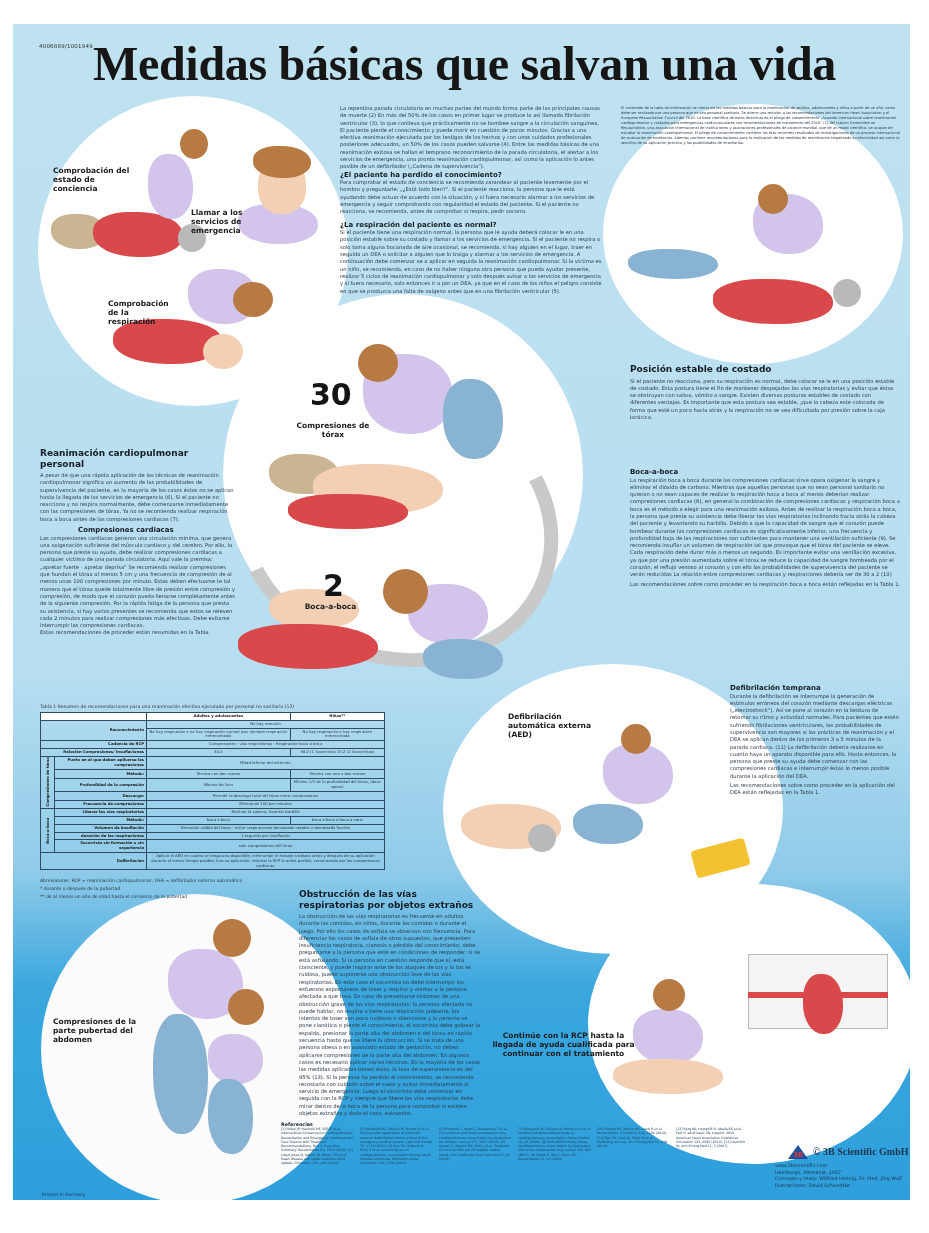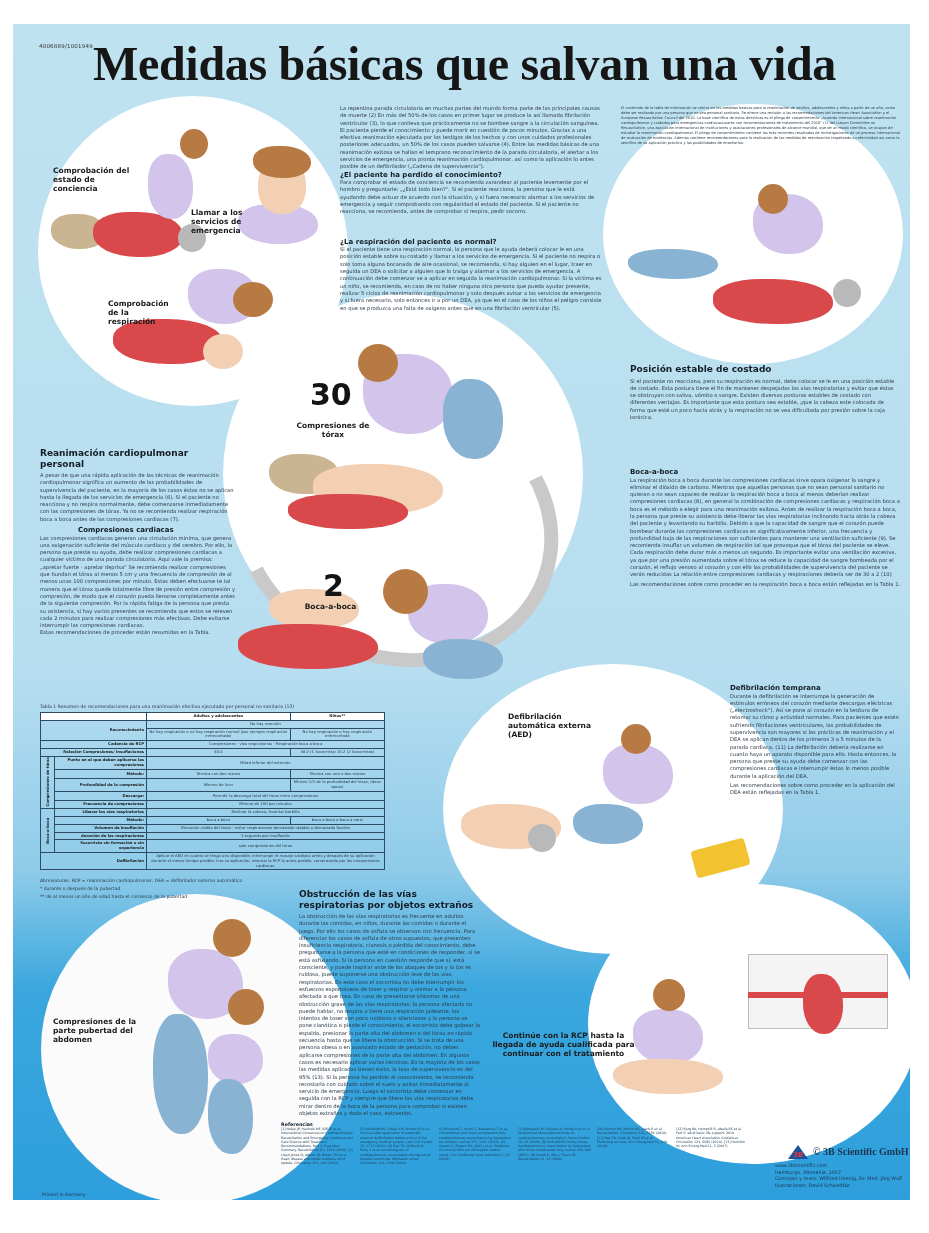--- a/index.html
+++ b/index.html
@@ -168,21 +168,21 @@
     <div class="fig hair" style="left:640px;top:955px;width:32px;height:32px;border-radius:50%;"></div>
     <div class="fig skin" style="left:600px;top:1035px;width:110px;height:35px;"></div>
     <div class="fig red" style="left:790px;top:950px;width:40px;height:60px;"></div>
   </div>
   <div class="label center" style="left:478px;top:1007px;width:145px;">Continúe con la RCP hasta la llegada de ayuda cualificada para continuar con el tratamiento</div>
 
   <div class="block" style="left:327px;top:81px;width:262px;">
     <p class="p">La repentina parada circulatoria en muchas partes del mundo forma parte de las principales causas de muerte (2) En más del 50% de los casos en primer lugar se produce la así llamada fibrilación ventricular (3), lo que conlleva que prácticamente no se bombee sangre a la circulación sanguínea. El paciente pierde el conocimiento y puede morir en cuestión de pocos minutos. Gracias a una efectiva reanimación ejecutada por los testigos de los hechos y con unos cuidados profesionales posteriores adecuados, un 50% de los casos pueden salvarse (4). Entre las medidas básicas de una reanimación exitosa se hallan el temprano reconocimiento de la parada circulatoria, el alertar a los servicios de emergencia, una pronta reanimación cardiopulmonar, así como la aplicación lo antes posible de un defibrilador („Cadena de supervivencia“).</p>
     <div class="h3">¿El paciente ha perdido el conocimiento?</div>
     <p class="p">Para comprobar el estado de conciencia se recomienda zarandear al paciente levemente por el hombro y preguntarle: „¿Está todo bien?“. Si el paciente reacciona, la persona que le está ayudando debe actuar de acuerdo con la situación, y si fuera necesario alarmar a los servicios de emergencia y seguir comprobando con regularidad el estado del paciente. Si el paciente no reacciona, se recomienda, antes de comprobar si respira, pedir socorro.</p>
-    <div class="h3" style="margin-top:22px;">¿La respiración del paciente es normal?</div>
+    <div class="h3" style="margin-top:5px;">¿La respiración del paciente es normal?</div>
     <p class="p">Si el paciente tiene una respiración normal, la persona que le ayuda deberá colocar le en una posición estable sobre su costado y llamar a los servicios de emergencia. Si el paciente no respira o solo toma alguna bocanada de aire ocasional, se recomienda, si hay alguien en el lugar, traer en seguida un DEA o solicitar a alguien que lo traiga y alarmar a los servicios de emergencia. A continuación debe comenzar se a aplicar en seguida la reanimación cardiopulmonar. Si la víctima es un niño, se recomienda, en caso de no haber ninguna otra persona que pueda ayudar presente, realizar 5 ciclos de reanimación cardiopulmonar y solo después avisar a los servicios de emergencia y si fuera necesario, solo entonces ir a por un DEA, ya que en el caso de los niños el peligro consiste en que se produzca una falta de oxígeno antes que en una fibrilación ventricular (5).</p>
   </div>
 
   <div class="block" style="left:608px;top:82px;width:280px;">
     <p class="p tiny">El contenido de la tabla de información se centra en las medidas básicas para la reanimación de adultos, adolescentes y niños a partir de un año, como debe ser realizado por una persona que no sea personal sanitario. Se ofrece una revisión a las recomendaciones del American Heart Association y el European Resuscitation Council del 2010. La base científica de estas directivas es el pliego de consentimiento „Acuerdo internacional sobre reanimación cardiopulmonar y cuidados para emergencias cardiovasculares con recomendaciones de tratamiento del 2010“ (1) del Liaison Committee on Resuscitation, una asociación internacional de instituciones y asociaciones profesionales de alcance mundial, que de un modo científico, se ocupan de estudiar la reanimación cardiopulmonar. El pliego de consentimiento contiene los más recientes resultados de investigaciones de un proceso internacional de evaluación de evidencias. Además contiene recomendaciones para la realización de las medidas de reanimación respetando su efectividad así como la sencillez de su aplicación práctica y las posibilidades de enseñarlas.</p>
   </div>
 
   <div class="block" style="left:617px;top:340px;width:268px;">
     <div class="h2">Posición estable de costado</div>
     <p class="p">Si el paciente no reacciona, pero su respiración es normal, debe colocar se le en una posición estable de costado. Esta postura tiene el fin de mantener despejadas las vías respiratorias y evitar que éstas se obstruyan con saliva, vómito o sangre. Existen diversas posturas estables de costado con diferentes ventajas. Es importante que esta postura sea estable, ¡que la cabeza este colocada de forma que esté un poco hacia atrás y la respiración no se vea dificultada por presión sobre la caja torácica.</p>

